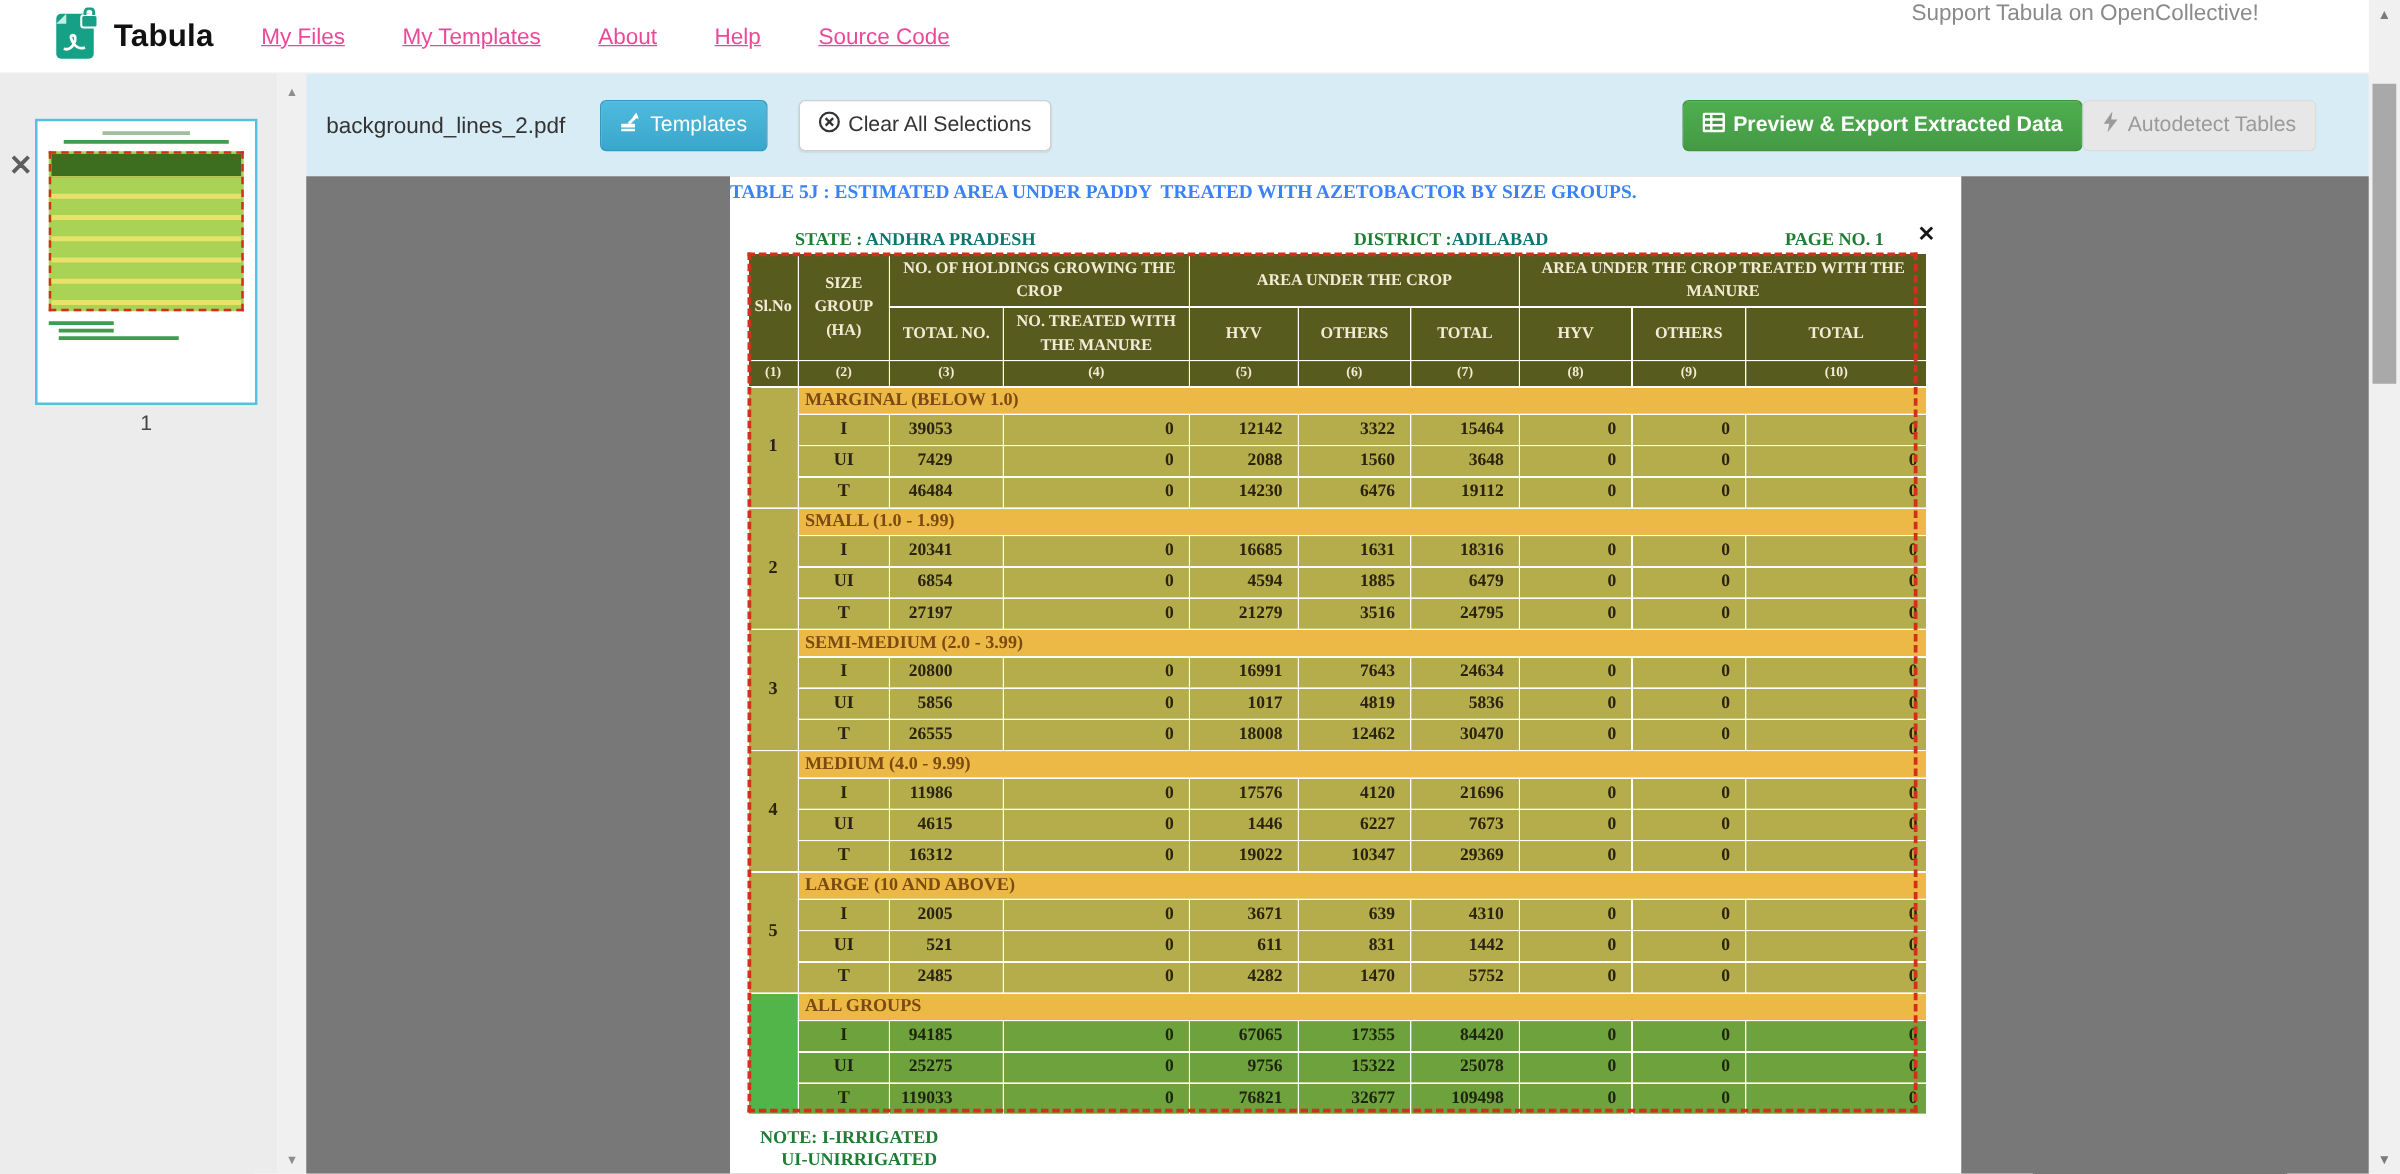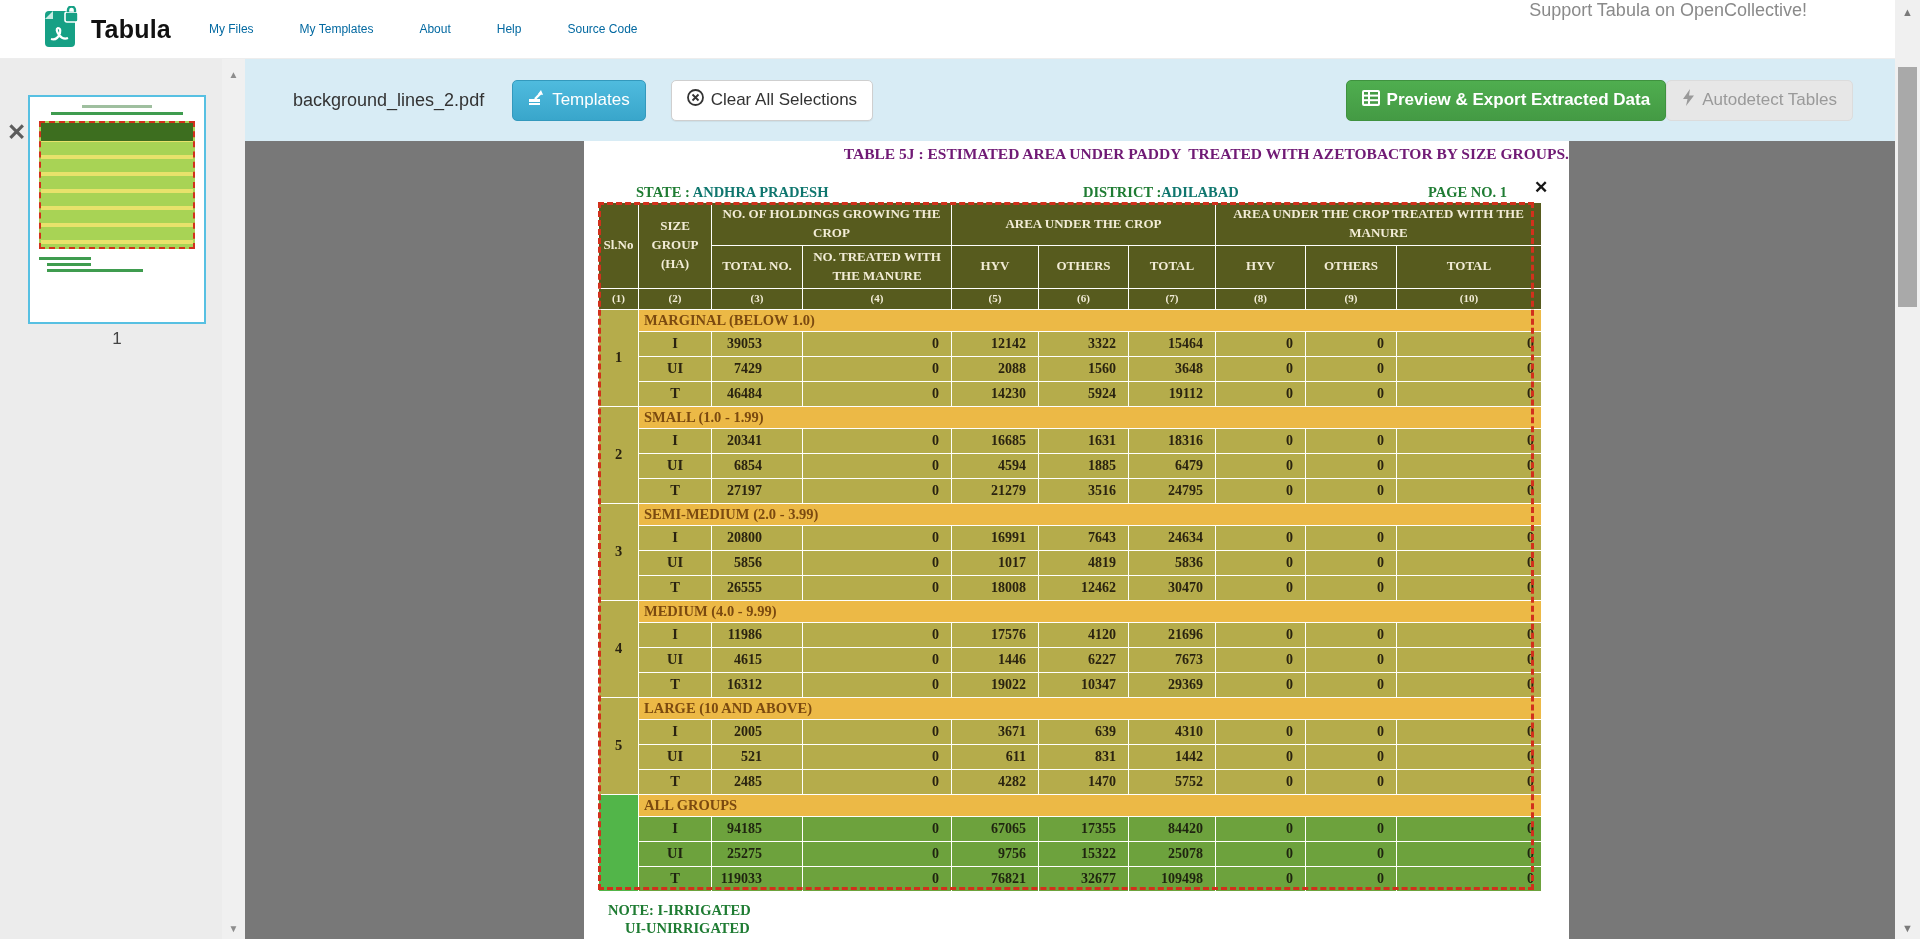--- a/index.html
+++ b/index.html
@@ -7,21 +7,21 @@
               font-family:"Liberation Sans", sans-serif; }
   .app { position:relative; width:1920px; height:939px; }
 
   
   .navbar { position:absolute; left:0; top:0; width:1895px; height:59px;
             background:#fff; border-bottom:1px solid #ededed;
             display:flex; padding-left:44px; }
   .brand { display:flex; align-items:center; gap:10px; cursor:pointer; }
   .brand-name { font-size:25px; font-weight:bold; color:#111; letter-spacing:.2px; }
   .nav-links { display:flex; align-items:center; margin-left:38px; gap:46px; list-style:none; }
-  .nav-links li { font-size:12px; color:#0369a1; cursor:pointer; white-space:nowrap; }
+  .nav-links li { font-size:18px; color:#ec4899; cursor:pointer; white-space:nowrap;text-decoration:underline; }
   .support { margin-left:auto; margin-right:88px; font-size:18px; color:#8a8a8a; cursor:pointer; }
 
   
   .vscroll { position:absolute; right:0; top:0; width:25px; height:939px; background:#f0f0f0; }
   .vscroll .arr { position:absolute; left:0; width:25px; text-align:center;
                   font-size:11px; color:#7a7a7a; cursor:pointer; line-height:14px; }
   .vscroll .arr.up { top:5px; } .vscroll .arr.down { bottom:4px; }
   .vscroll .thumb { position:absolute; left:3px; top:67px; width:19px; height:240px;
                     background:#a9a9a9; cursor:pointer; }
 
@@ -42,37 +42,37 @@
   .mini-sub   { position:absolute; left:12%; top:15px; width:76%; height:3px; background:#3f9c4f; }
   .mini-table { position:absolute; left:9px; top:24px; width:156px; height:128px;
                 background:#a8d355; border:2px dashed #d2301c; overflow:hidden; }
   .mini-head  { height:19px; background:#3d6e1f; border-bottom:1px solid #e8e26b; }
   .mini-band  { height:4px; background:#e8e26b; margin-top:13px; }
   .mini-note  { position:absolute; height:3px; background:#3f9c4f; }
 
   
   .toolbar { position:absolute; left:245px; top:59px; width:1650px; height:82px;
              background:#d8ecf5; display:flex; align-items:center; padding:0 42px 0 16px; }
-  .filename { font-size:18px; color:#333; margin-right:28px; white-space:nowrap;margin-left:32px; }
+  .filename { font-size:18px; color:#333; margin-right:28px; white-space:nowrap; }
   .btn { height:41px; border-radius:5px; display:inline-flex; align-items:center;
          gap:7px; padding:0 15px; font-size:17px; cursor:pointer; border:1px solid transparent; }
   .btn-templates { background:linear-gradient(#4fbbde,#39a6cb); border-color:#3399bd; color:#fff; margin-right:25px; }
   .btn-clear { background:#fff; border-color:#cfcfcf; color:#333; margin-right:16px;
                box-shadow:0 1px 1px rgba(0,0,0,.06); }
   .btn-auto { background:#e7e7e7; border-color:#dcdcdc; color:#9a9a9a; cursor:default; }
   .btn-export { margin-left:auto; background:linear-gradient(#4fae4f,#449a44);
                 border-color:#3f923f; color:#fff; font-weight:bold; }
   .btn svg { flex:0 0 auto; }
 
   
   .docarea { position:absolute; left:245px; top:141px; width:1650px; height:798px; background:#787878; }
   .page { position:absolute; left:339px; top:0; width:985px; height:798px; background:#fff;
           font-family:"Liberation Serif", serif; }
-  .pdf-title { position:absolute; top:4px; left:0; width:100%; text-align:right;
-               font-size:15.5px; font-weight:bold; color:#701a75; white-space:pre; }
+  .pdf-title { position:absolute; top:4px; left:0; width:100%; text-align:left;
+               font-size:15.5px; font-weight:bold; color:#3b82f6; white-space:pre; }
   .meta { position:absolute; top:43px; left:0; width:100%; font-size:14.5px; font-weight:bold; }
   .meta .m-state { position:absolute; left:52px; }
   .meta .m-district { position:absolute; left:499px; }
   .meta .m-page { position:absolute; left:844px; color:#1f7c33; }
   .meta .lab { color:#1f7c33; } .meta .val { color:#0f766e; }
   .sel-close { position:absolute; left:950px; top:36px; font-size:17px; font-weight:bold;
                color:#161616; cursor:pointer; font-family:"Liberation Sans",sans-serif; }
 
   
   table.pdf { position:absolute; left:14px; top:61px; width:943px;
@@ -286,21 +286,21 @@
               <td class="c">3648</td>
               <td class="c">0</td>
               <td class="c">0</td>
               <td class="c col10">0</td>
             </tr>
             <tr class="rowdata">
               <td class="c rowtype">T</td>
               <td class="c col3">46484</td>
               <td class="c">0</td>
               <td class="c">14230</td>
-              <td class="c">5924</td>
+              <td class="c">6476</td>
               <td class="c">19112</td>
               <td class="c">0</td>
               <td class="c">0</td>
               <td class="c col10">0</td>
             </tr>
             <tr class="band">
               <td class="slno" rowspan="4">2</td>
               <td class="bandlbl" colspan="9">SMALL (1.0 - 1.99)</td>
             </tr>
             <tr class="rowdata">

